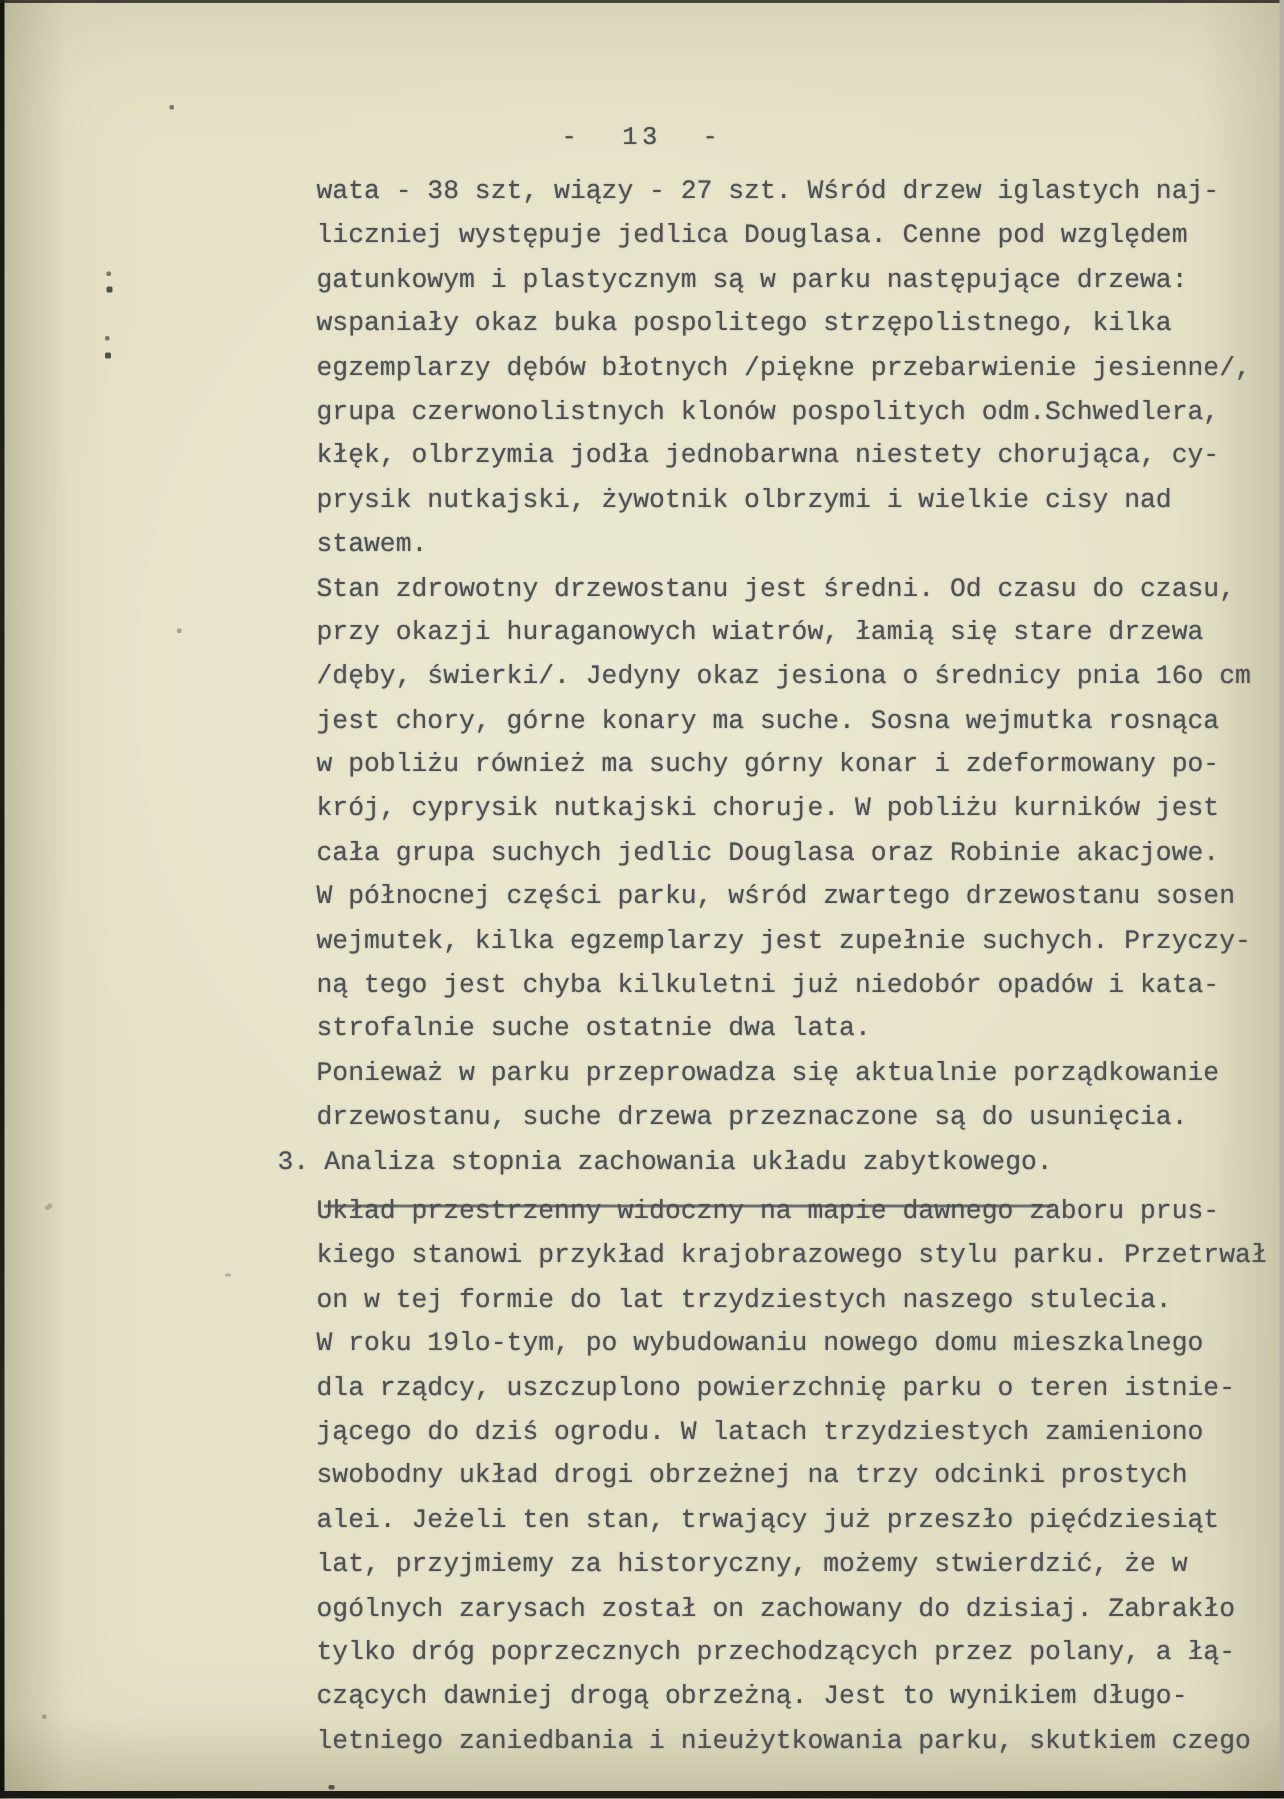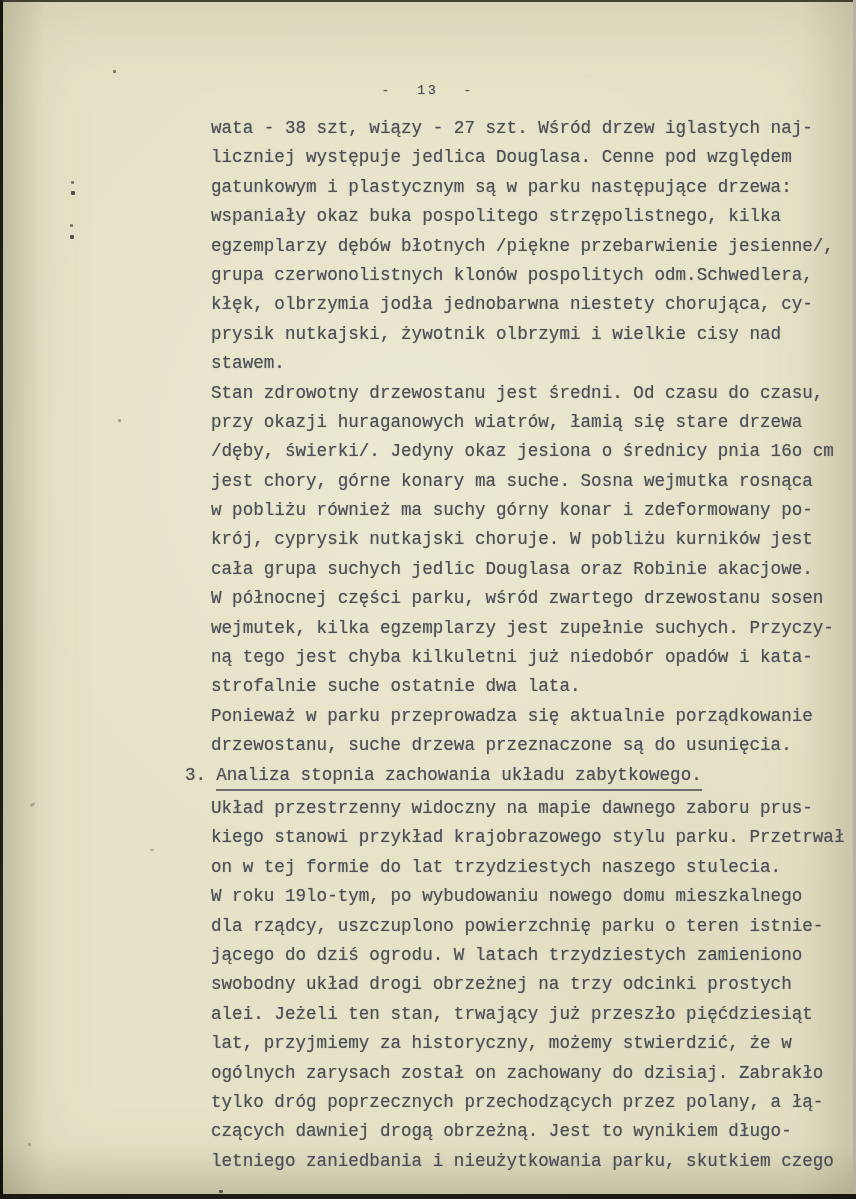--- a/index.html
+++ b/index.html
@@ -22,33 +22,33 @@
   .edge{position:absolute;}
   .edge-left{left:0;top:0;width:3px;height:1199px;
     background:linear-gradient(180deg,#14140f 0,#23231c 30%,#17170f 55%,#26261e 80%,#11110c 100%);}
   .edge-top{left:0;top:0;width:856px;height:2px;background:rgba(35,34,26,0.82);}
   .edge-bottom{left:0;bottom:0;width:856px;height:5px;
     background:linear-gradient(90deg,#191813 0,#221f17 40%,#171510 100%);}
   .edge-right{right:0;top:0;width:3px;height:1199px;background:#b6b3a6;}
   
   .pagenum{
     position:absolute;left:0;top:83px;width:856px;
-    text-align:center;font-size:13px;
+    text-align:center;font-size:17px;
     letter-spacing:3px;word-spacing:14px;
     text-shadow:0 0 1px rgba(77,81,87,0.65);
   }
   .doc-body{
     position:absolute;left:211px;top:114px;width:648px;
     font-size:17.6px;line-height:29.4px;
     text-shadow:0 0 1px rgba(77,81,87,0.62);
   }
   .line{white-space:pre;height:29.4px;overflow:visible;}
   .heading-row{margin-left:-26px;height:29.4px;white-space:pre;}
   .hnum{margin-right:10px;}
-  .htext{border-bottom:2px solid rgba(77,81,87,0.8);padding-bottom:4px;}
+  .htext{border-bottom:2px solid rgba(77,81,87,0.8);padding-bottom:18px;}
   .para-after-heading{margin-top:4px;}
   
   .speck{position:absolute;background:rgba(60,62,60,0.65);border-radius:1px;}
   .sp1{left:113px;top:70px;width:3px;height:3px;}
   .sp2{left:71px;top:181px;width:3px;height:3px;}
   .sp3{left:71px;top:191px;width:4px;height:4px;background:rgba(45,47,45,0.8);}
   .sp4{left:70px;top:224px;width:3px;height:3px;}
   .sp5{left:70px;top:235px;width:4px;height:4px;background:rgba(45,47,45,0.8);}
   .sp6{left:118px;top:419px;width:3px;height:3px;opacity:.6;}
   .sp7{left:150px;top:849px;width:4px;height:2px;opacity:.45;}

